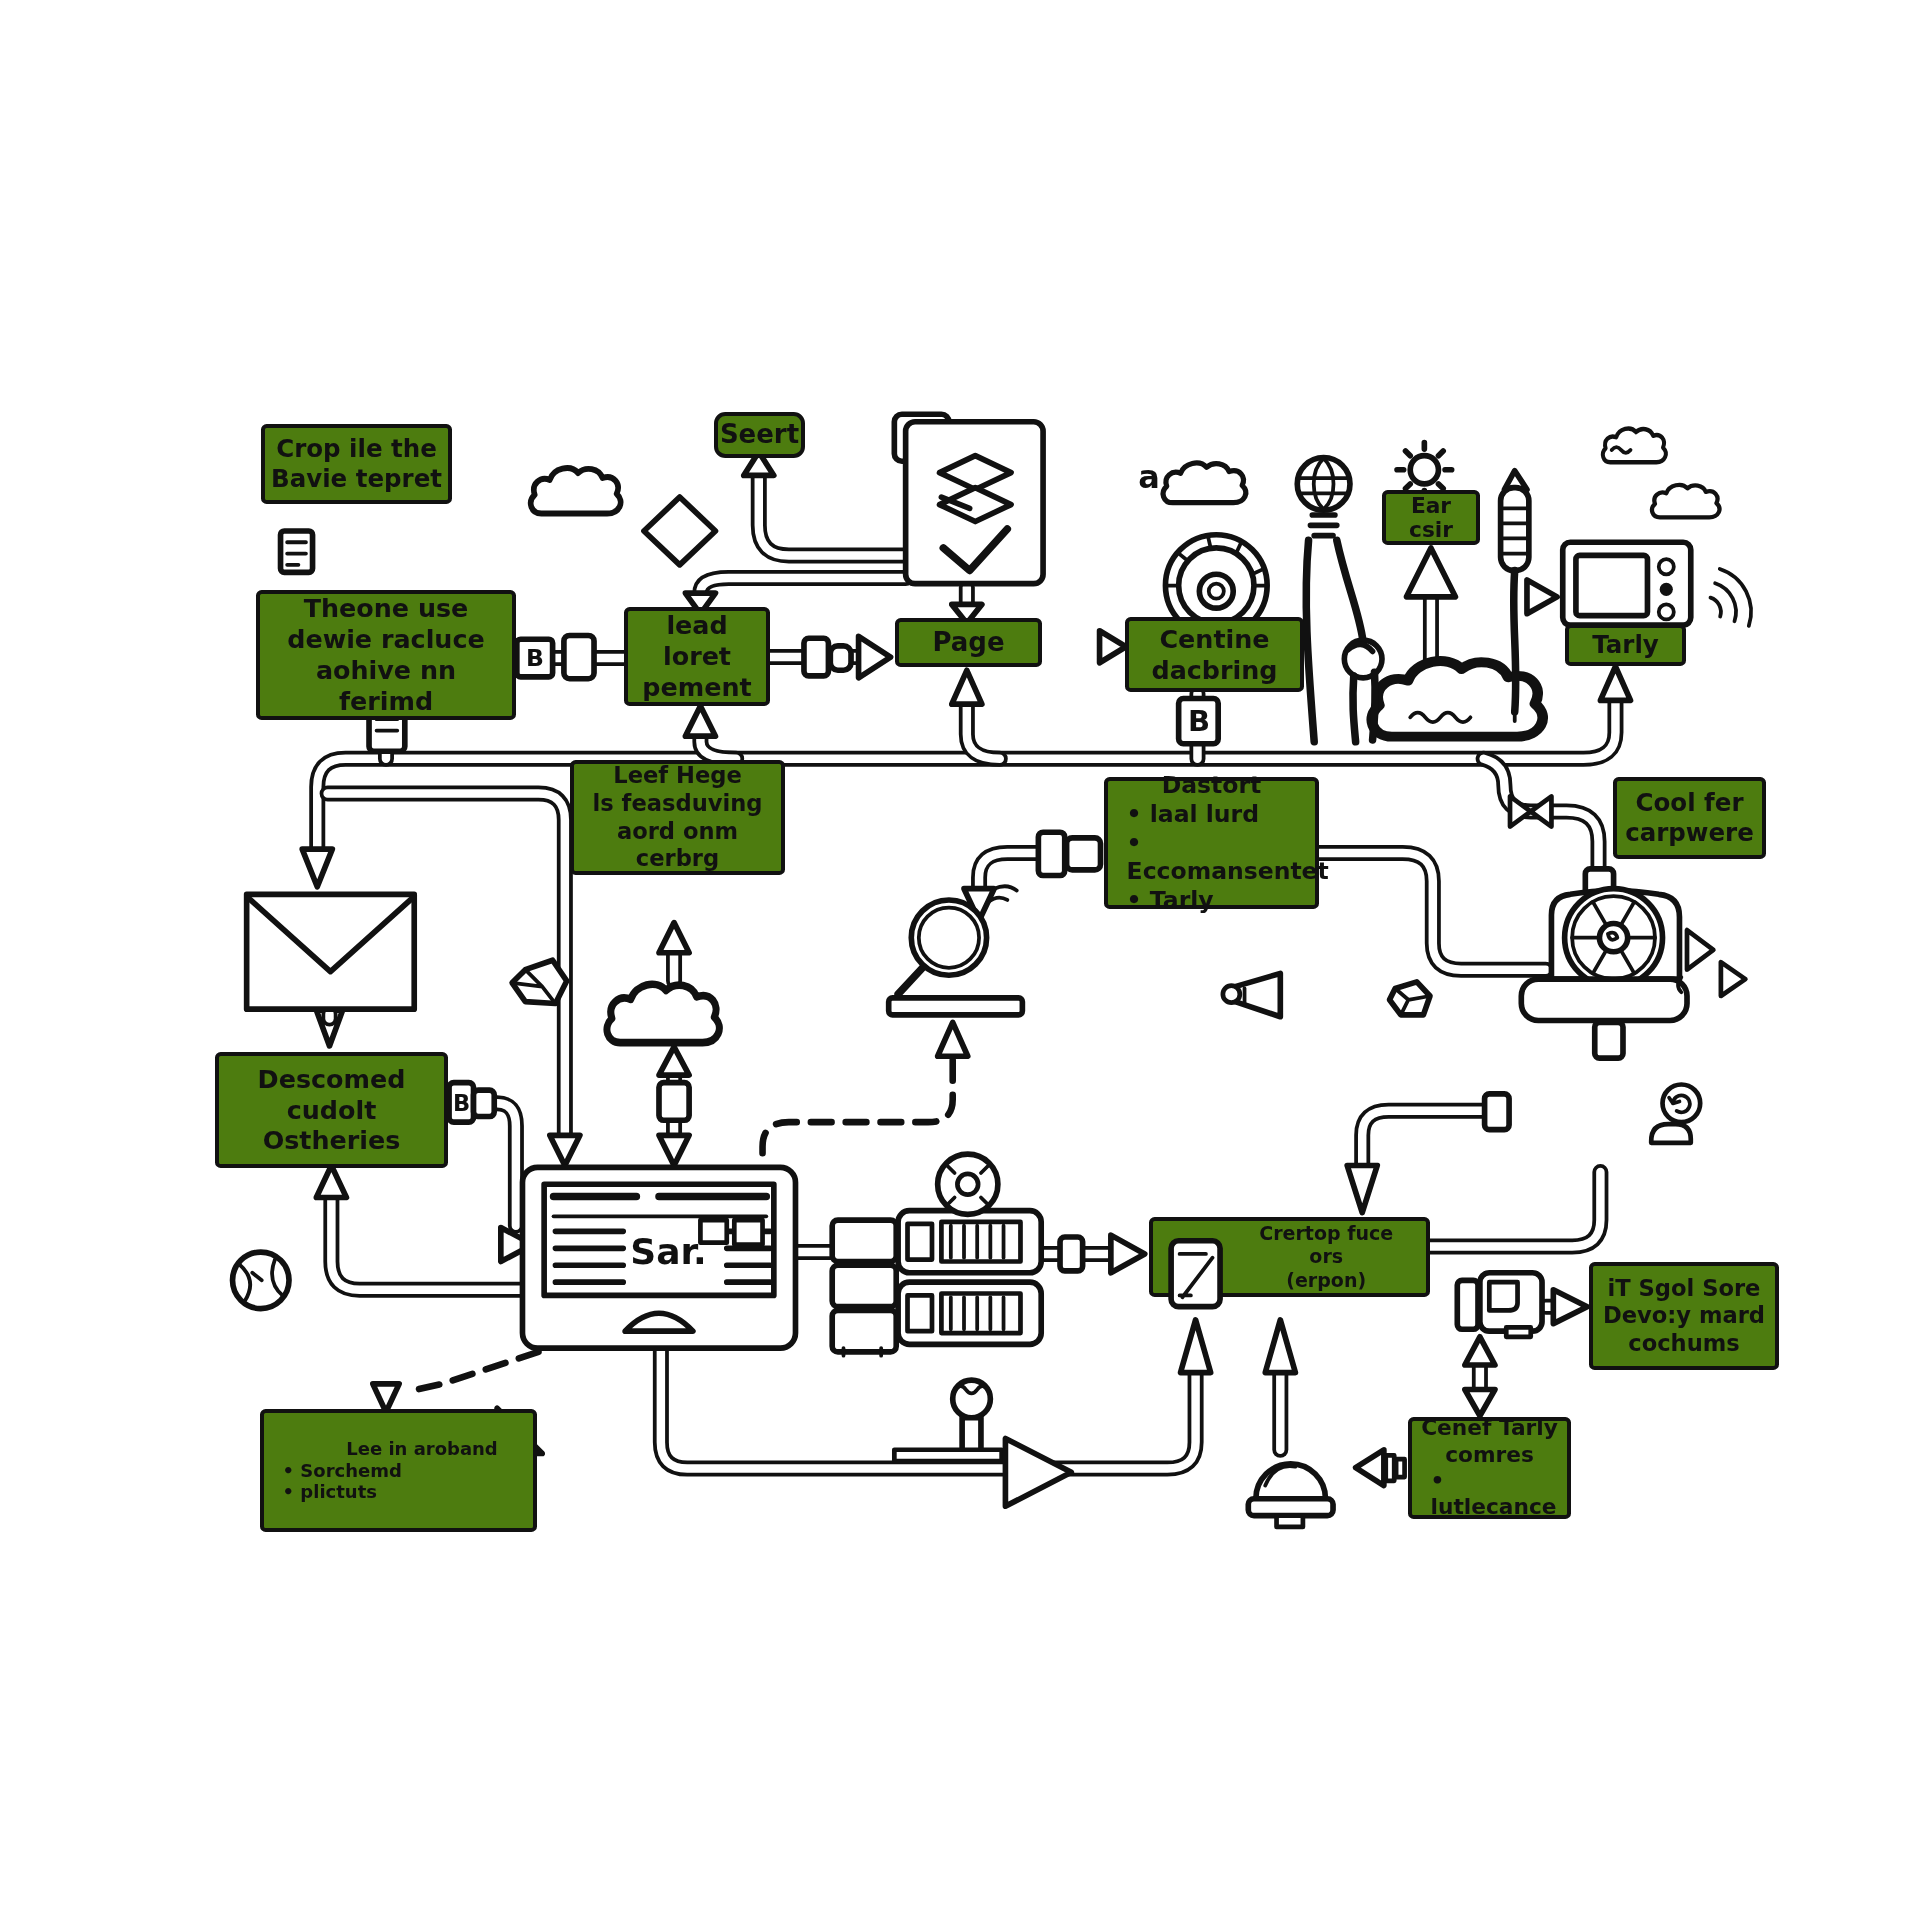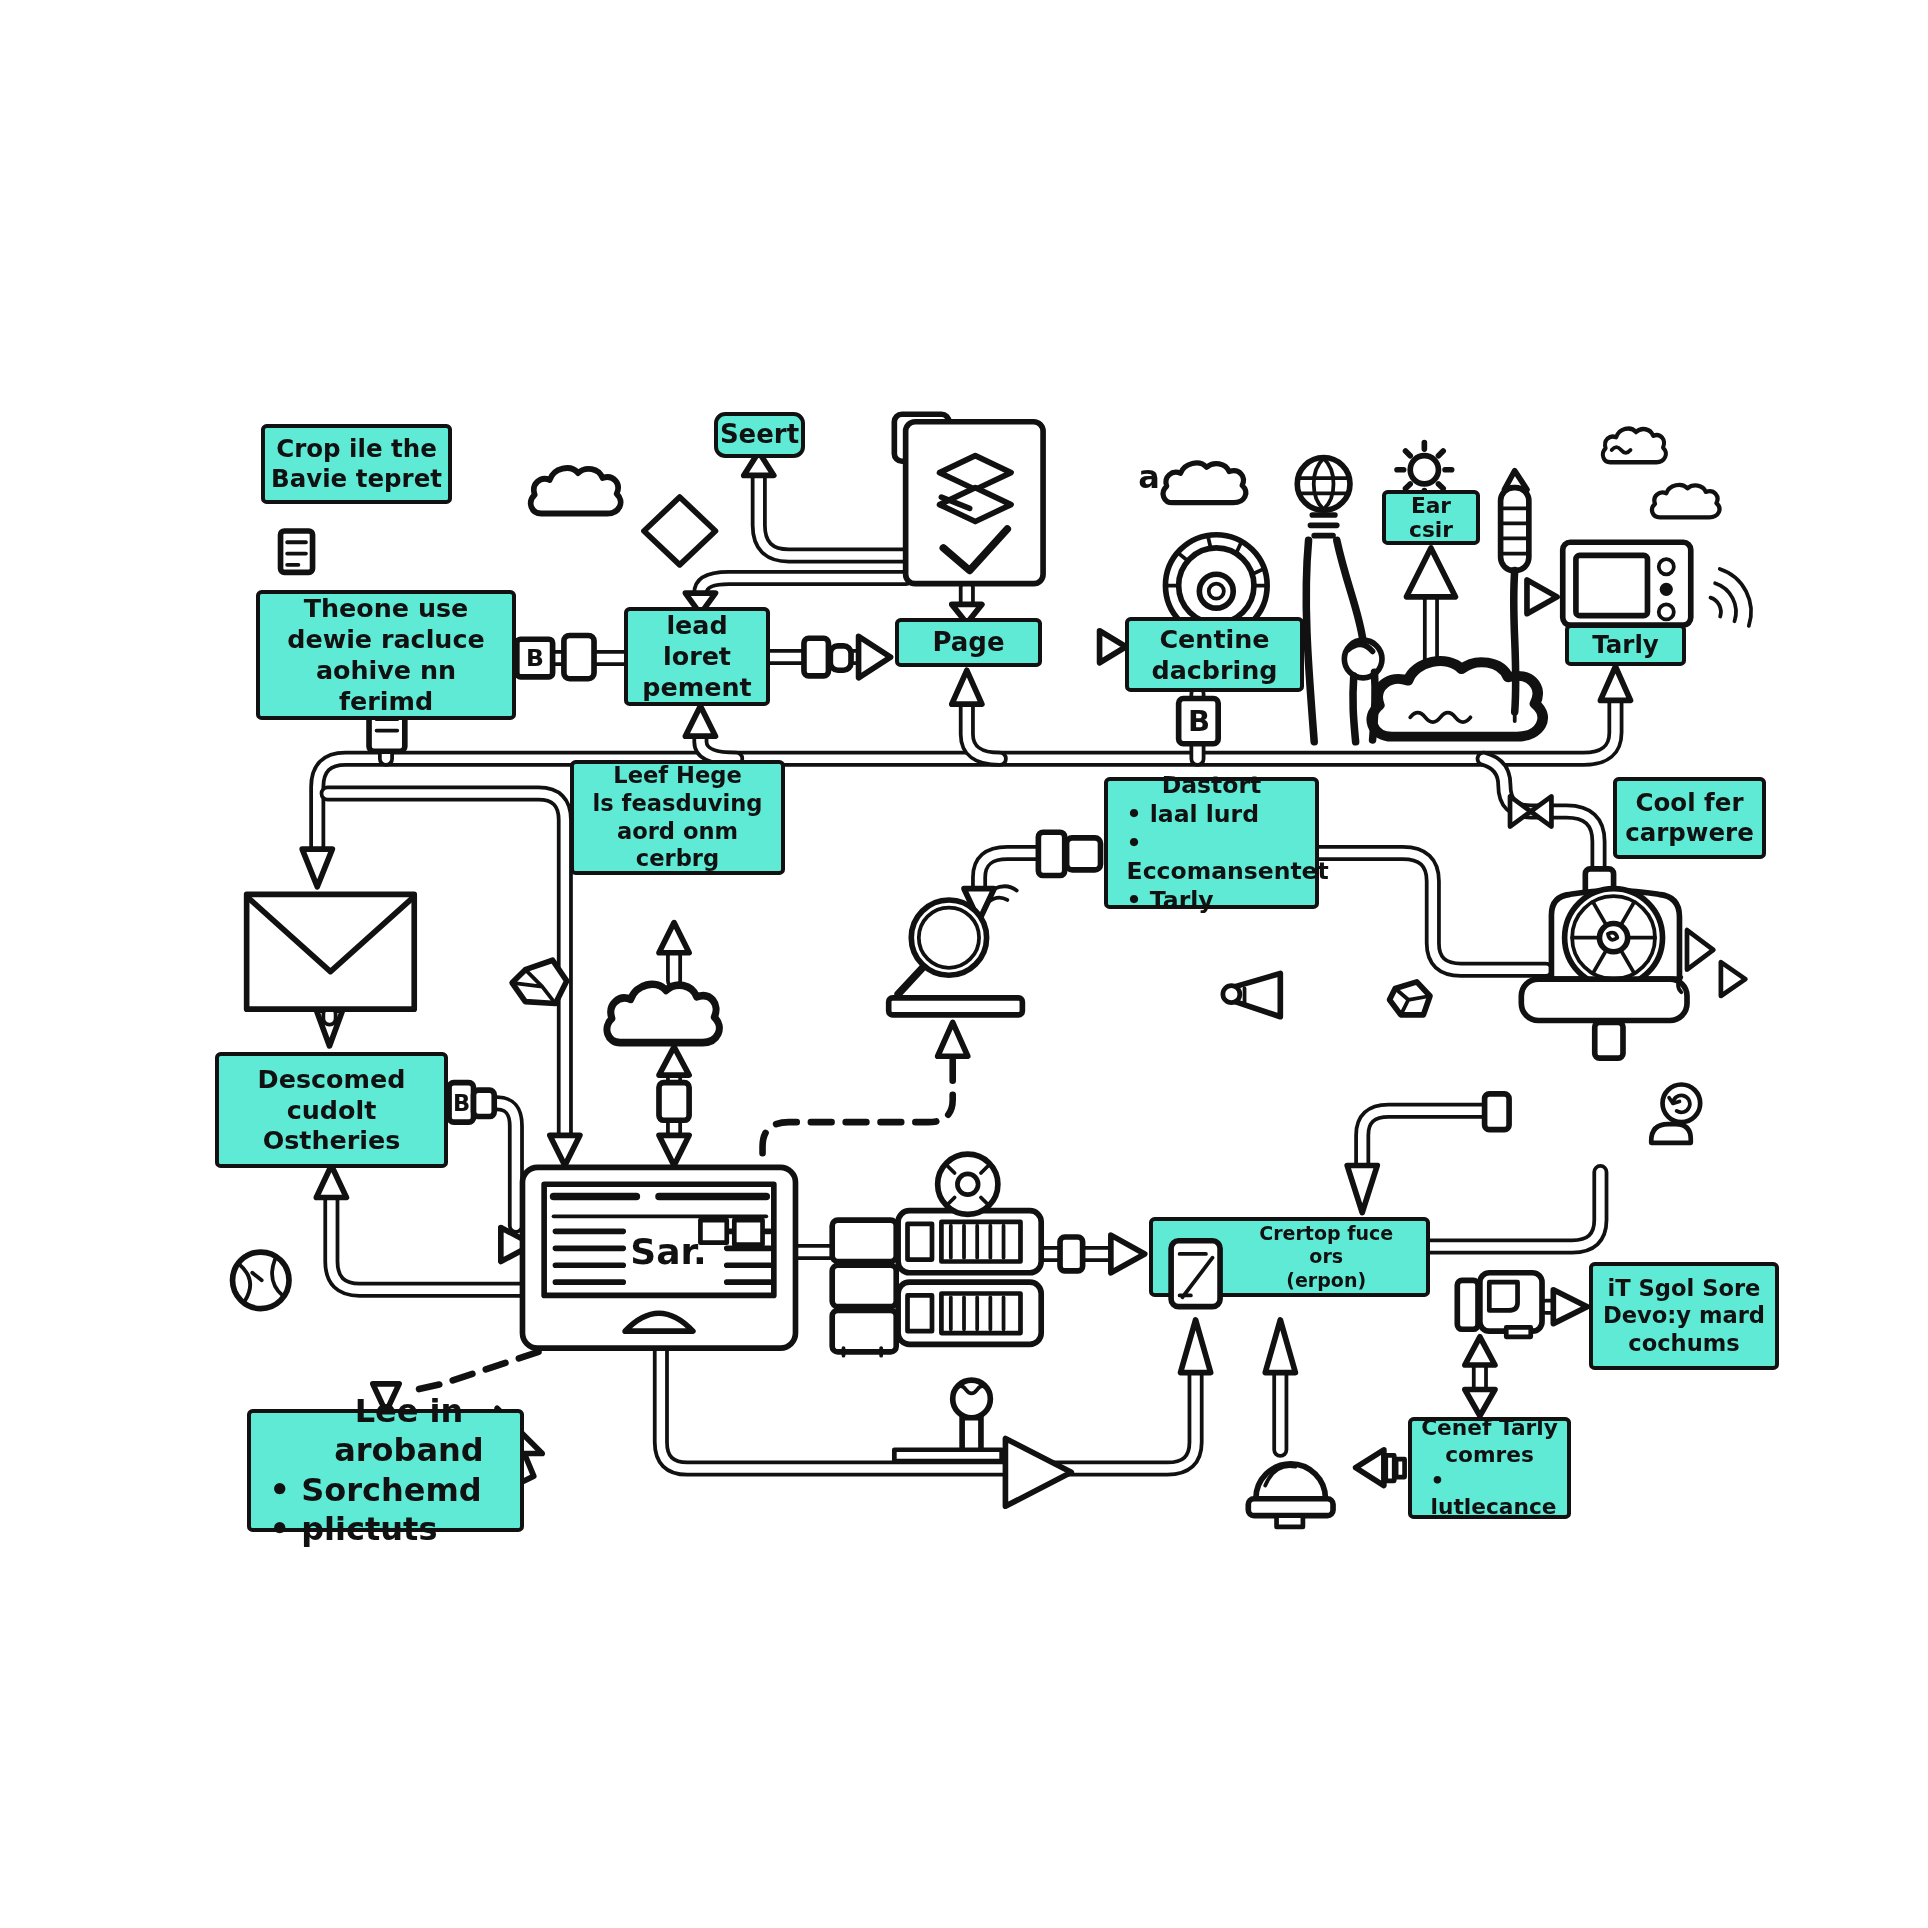--- a/index.html
+++ b/index.html
@@ -1,21 +1,21 @@
 <!DOCTYPE html>
 <html style="font-size:15px"><head>
 <meta charset="utf-8">
 <style>
   html,body{margin:0;padding:0;background:#fff}
   .canvas{position:relative;width:1928px;height:1928px;background:#fff;
     font-family:"DejaVu Sans",sans-serif;color:#111;overflow:hidden}
   svg.layer{position:absolute;left:0;top:0}
   svg.over{pointer-events:none}
   .boxes{position:absolute;left:0;top:0;width:100%;height:100%}
-  .nbox{position:absolute;border:4.7px solid #111;border-radius:5.6px;background:#5eead4;
+  .nbox{position:absolute;border:4.7px solid #111;border-radius:5.6px;background:#4d7c0f;
     display:flex;flex-direction:column;align-items:center;justify-content:center;
     text-align:center;font-weight:700;white-space:pre-line;line-height:1.22;
     box-sizing:border-box;padding:5.6px}
   .nbox .ttl{align-self:center}
   .nbox .itm{align-self:flex-start;text-align:left;padding-left:13px}
   .rnd{border-radius:11.3px}
   .freelabel{position:absolute;font-weight:700;background:transparent;border:none;
     display:flex;align-items:center;justify-content:center;white-space:pre-line}
   
   .pipe-o{fill:none;stroke:#111;stroke-width:17;stroke-linecap:round}
@@ -453,21 +453,21 @@
 ors
 (erpon)</span>
   </div>
 
   <div class="nbox" style="left:1589px;top:1262px;width:190px;height:108px;font-size:22.6px">
     <span>iT Sgol Sore
 Devo:y mard
 cochums</span>
   </div>
 
-  <div class="nbox" style="left:247px;top:1409px;width:277px;height:123px;font-size:32px;align-items:flex-end">
+  <div class="nbox" style="left:260px;top:1409px;width:277px;height:123px;font-size:18px;align-items:flex-end">
     <span class="ttl" style="padding-left:47px">Lee in aroband</span>
     <span class="itm">• Sorchemd</span>
     <span class="itm">• plictuts</span>
   </div>
 
   <div class="nbox" style="left:1408px;top:1417px;width:163px;height:102px;font-size:21.7px">
     <span class="ttl">Cenef Tarly
 comres</span>
     <span class="itm">• lutlecance</span>
   </div>

